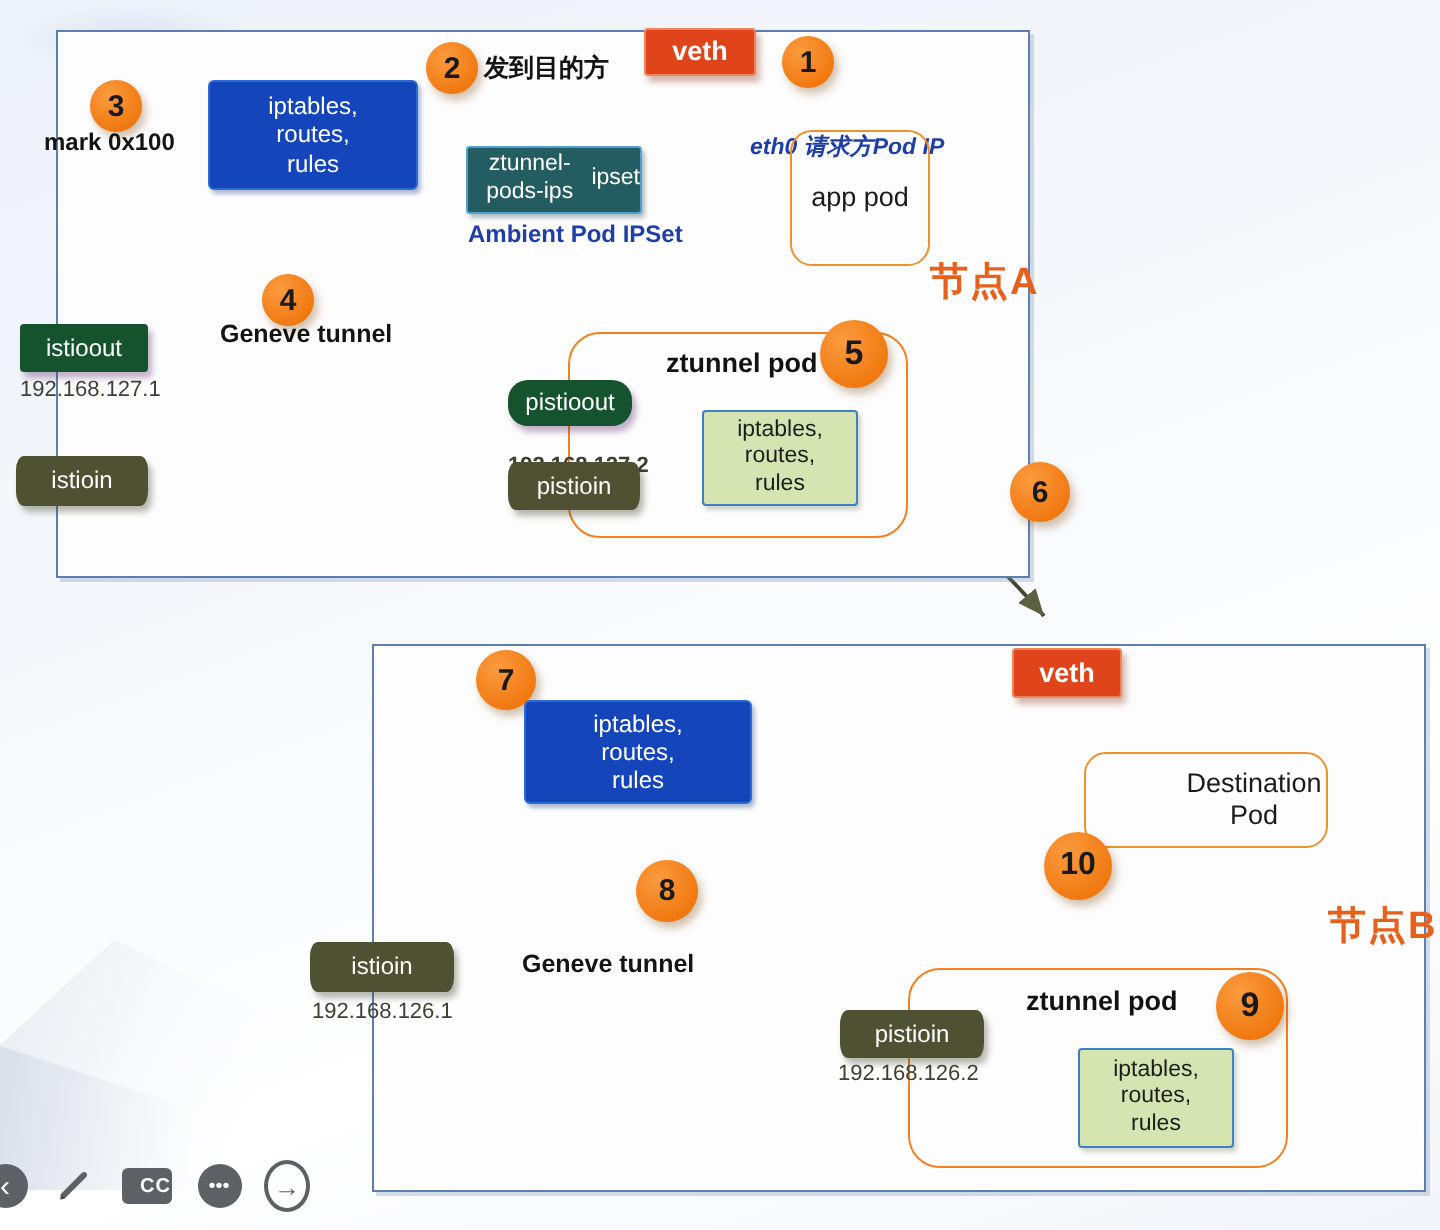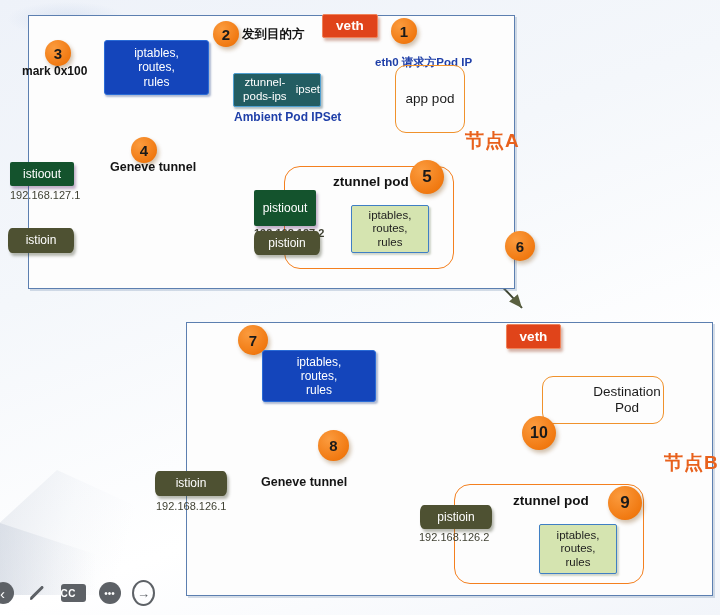--- a/index.html
+++ b/index.html
@@ -60,21 +60,21 @@
   .ztlabel{position:absolute;font-size:13.5px;color:#121212;font-weight:600;white-space:nowrap;}
 
   
   #toolbar{position:absolute;left:0;bottom:5px;height:34px;display:flex;
     align-items:center;gap:11px;padding-left:0px;}
   .tbtn{width:23px;height:23px;display:flex;align-items:center;justify-content:center;
     color:#5d6166;cursor:pointer;}
   .circ{width:22px;height:22px;border-radius:50%;background:#5d6166;color:#fff;
     display:flex;align-items:center;justify-content:center;}
   .ccbox{width:25px;height:18px;border-radius:3px;background:#5d6166;color:#fff;
-    font-size:10px;font-weight:bold;display:flex;align-items:center;justify-content:flex-start;
+    font-size:10px;font-weight:bold;display:flex;align-items:center;justify-content:flex-end;
     letter-spacing:.5px;}
 </style>
 </head>
 <body>
 
 <div id="canvas">
 
   <div class="wm wm1"></div>
   <div class="wm wm2"></div>
   <div class="wm wm3"></div>
@@ -119,21 +119,21 @@
   <div class="node-frame" style="left:28px;top:15px;width:485px;height:272px;"></div>
 
   <div class="box b-veth" style="left:322px;top:2px;width:56px;height:24px;">
     <span>veth</span>
   </div>
 
   <div class="badge" style="left:391px;top:18px;width:26px;height:26px;">
     <span>1</span>
   </div>
 
-  <div class="caption blue" style="left:375px;top:55px;">eth0 请求方Pod IP</div>
+  <div class="caption blue" style="left:375px;top:66px;font-style:italic;">eth0 请求方Pod IP</div>
 
   <div class="box b-pod" style="left:395px;top:65px;width:70px;height:68px;">
     <span>app pod</span>
   </div>
 
   <div class="badge" style="left:213px;top:21px;width:26px;height:26px;">
     <span>2</span>
   </div>
   <div class="caption dark" style="left:242px;top:26px;font-size:12.5px;">发到目的方</div>
 
@@ -169,21 +169,21 @@
   <div class="box b-olive" style="left:8px;top:228px;width:66px;height:25px;">
     <span>istioin</span>
   </div>
 
   <div class="box b-ztunnel" style="left:284px;top:166px;width:170px;height:103px;"></div>
   <div class="ztlabel" style="left:333px;top:174px;">ztunnel pod</div>
   <div class="badge" style="left:410px;top:160px;width:34px;height:34px;font-size:17px;">
     <span>5</span>
   </div>
 
-  <div class="box b-purple" style="left:254px;top:190px;width:62px;height:36px;">
+  <div class="box b-purple" style="left:254px;top:190px;width:62px;height:23px;border-radius:10px;">
     <span>pistioout</span>
   </div>
   <div class="caption" style="left:254px;top:216px;font-size:11px;font-weight:700;margin-top:11px;">192.168.127.2</div>
 
   <div class="box b-olive" style="left:254px;top:231px;width:66px;height:24px;">
     <span>pistioin</span>
   </div>
 
   <div class="box b-green" style="left:351px;top:205px;width:78px;height:48px;flex-direction:column;">
     <span>iptables,</span>

